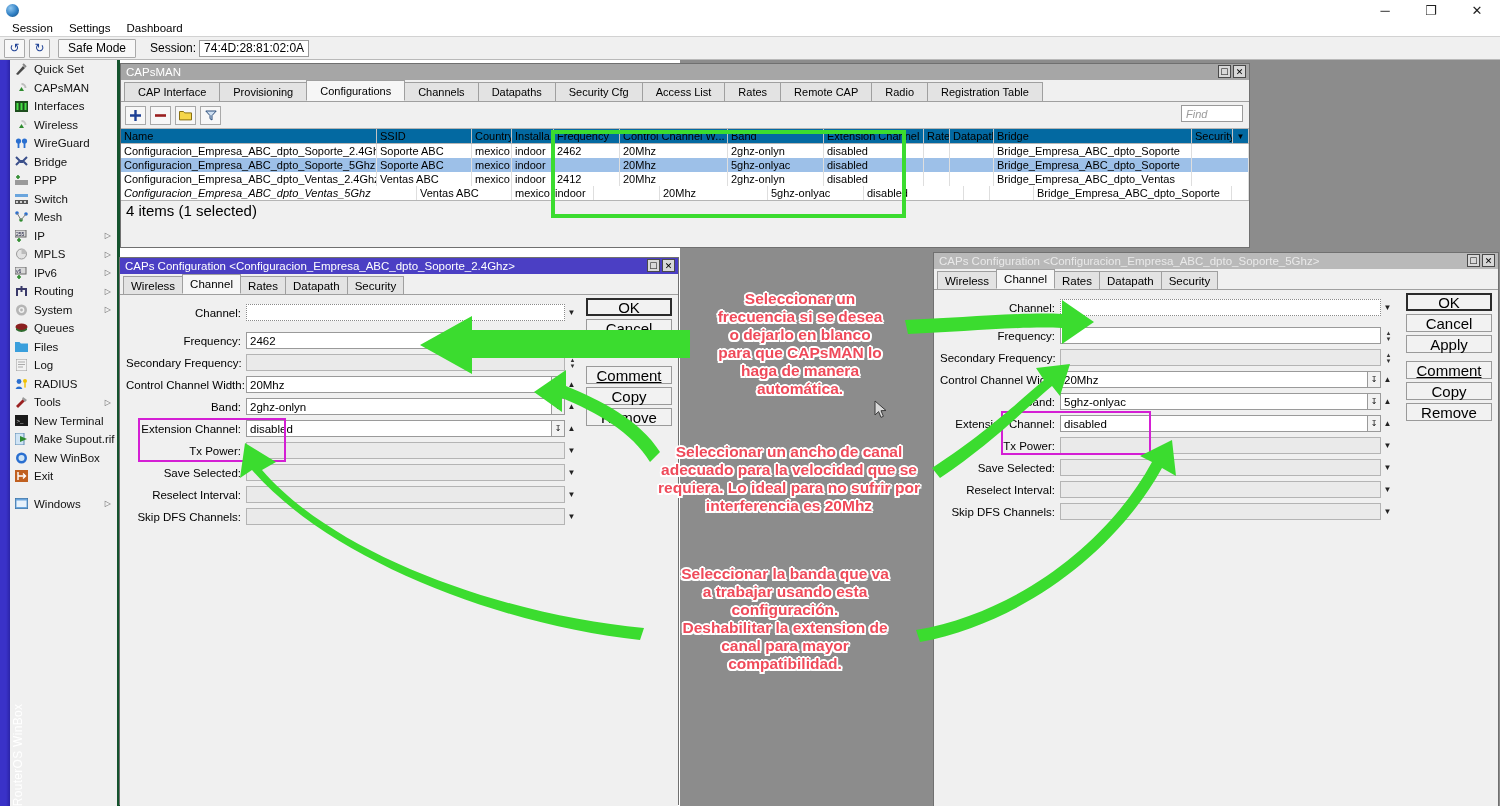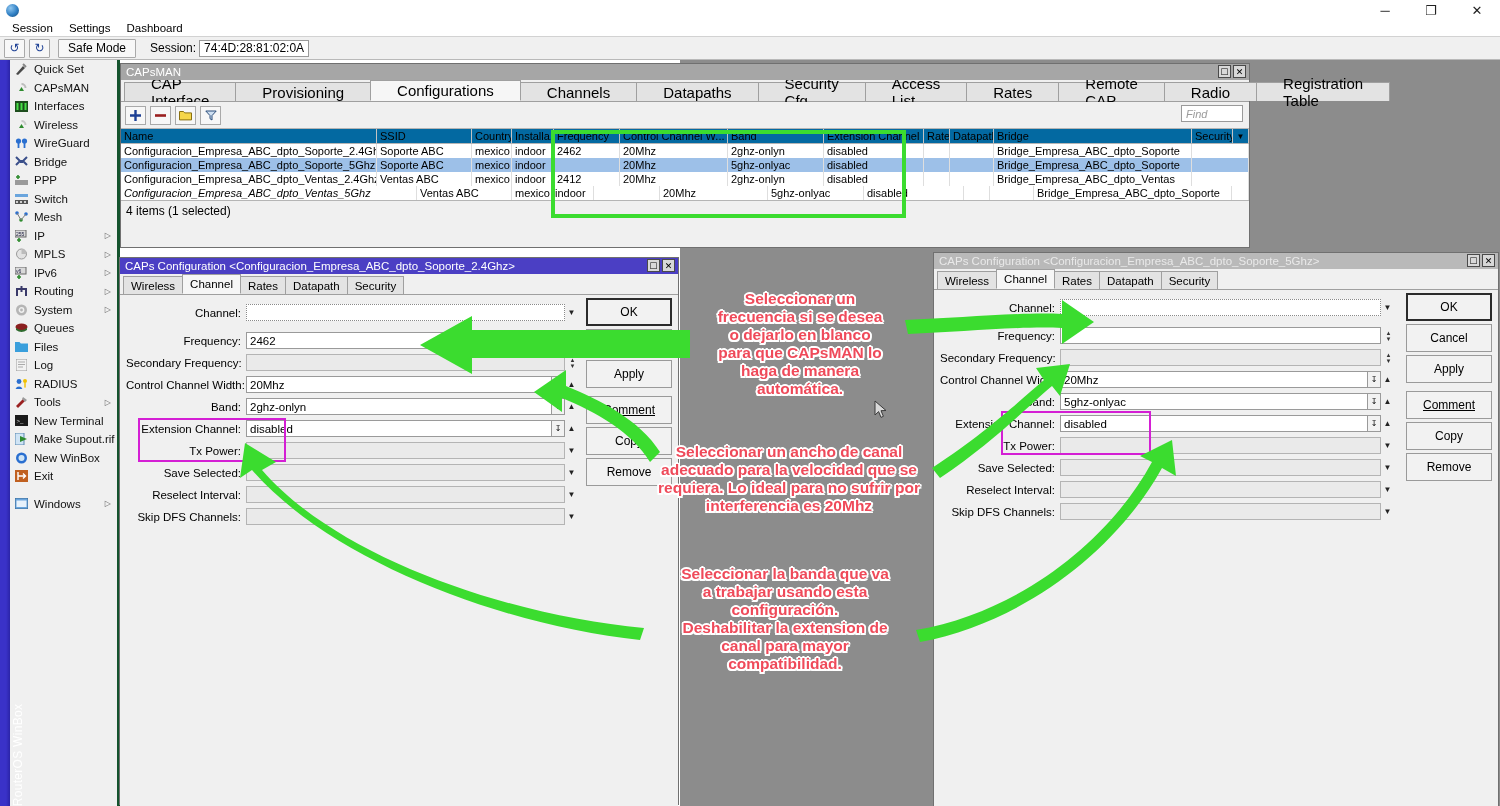--- a/index.html
+++ b/index.html
@@ -112,22 +112,22 @@
   .wbtns{ position:absolute; right:3px; top:1px; display:flex; gap:2px; }
   .wbtn{ width:13px;height:13px; border:1px solid #4a4a4a; background:#d8d8d8;
          font-size:9px; display:flex;align-items:center;justify-content:center;color:#000;}
 
   #capsman{ left:120px; top:63px; width:1130px; height:185px; }
   .tabsrow{
     display:flex; align-items:flex-end; height:22px; padding-left:3px;
     background:#f0f0f0; border-bottom:1px solid #9f9f9f;
   }
   .tab{
-    height:19px; padding:0 26px; display:flex;align-items:center;
-    font-size:15px; border:1px solid #9f9f9f; border-bottom:none;
+    height:19px; padding:0 13px; display:flex;align-items:center;
+    font-size:11px; border:1px solid #9f9f9f; border-bottom:none;
     background:#e3e3e3; margin-right:-1px; color:#000;
   }
   .tab.sel{ background:#f6f6f6; height:21px; position:relative; z-index:3; border-bottom:1px solid #f6f6f6; }
 
   .cm-toolbar{ height:26px; display:flex; align-items:center; background:#f0f0f0; position:relative;}
   .cmbtn{ width:21px;height:19px;border:1px solid #a9a9a9;background:#f7f7f7;
           margin-left:4px; display:flex;align-items:center;justify-content:center; }
   .findbox{
     position:absolute; right:6px; top:3px; width:62px;height:17px;
     border:1px solid #9a9a9a; background:#fff; font-size:11px; color:#9a9a9a;
@@ -136,21 +136,21 @@
 
   
   .grid{ background:#ffffff; border-top:1px solid #b5b5b5; }
   .grow{ display:flex; height:14px; align-items:stretch; font-size:11px; }
   .ghead{ background:#0369a1; border-bottom:1px solid #b5b5b5; height:15px; font-size:11px;}
   .gcell{ padding:0 3px; display:flex; align-items:center; overflow:hidden; white-space:nowrap;
           border-right:1px solid #dedede; }
   .ghead .gcell{ border-right:1px solid #c3c3c3; }
   .grow.sel{ background:#9dc0e8; }
   .statusline{ height:20px; border-top:1px solid #b5b5b5; background:#f0f0f0;
-               display:flex;align-items:center;padding-left:5px;font-size:12px;}
+               display:flex;align-items:center;padding-left:5px;font-size:15px;}
 
   
   .dlg-body{ background:#f0f0f0; position:relative; height:100%; }
   .dlgtabs{ display:flex; align-items:flex-end; height:21px; padding-left:3px;
             border-bottom:1px solid #9f9f9f; background:#f0f0f0;}
   .dlgtab{ height:18px;padding:0 7px; display:flex;align-items:center;font-size:11.5px;
            border:1px solid #9f9f9f;border-bottom:none;background:#e3e3e3;margin-right:-1px;}
   .dlgtab.sel{ background:#f6f6f6;height:20px;border-bottom:1px solid #f6f6f6;position:relative;z-index:3;}
 
   .frow{ display:flex; align-items:center; height:21px; margin-top:1px; }
@@ -162,22 +162,22 @@
   .finput.dotted{ border:1px dotted #8a8a8a; }
   .finput.disabled{ background:#eaeaea; border:1px solid #b4b4b4; }
   .spin{ width:11px; display:flex;flex-direction:column;justify-content:center;align-items:center;
          margin-left:2px; font-size:6px; line-height:6px; color:#333;}
   .caret{ width:13px; text-align:center; font-size:8px; color:#222; }
   .dd{ width:13px; height:17px; border:1px solid #9a9a9a; border-left:none; background:#f2f2f2;
        display:flex;align-items:center;justify-content:center;font-size:8px;}
   .upbtn{ width:13px;text-align:center;font-size:8px;color:#222;}
 
   .btncol{ position:absolute; right:6px; top:24px; width:86px; display:flex; flex-direction:column; gap:3px;}
-  .dbtn{ height:28px; border:1px solid #9a9a9a; background:#f2f2f2;
-         display:flex;align-items:center;justify-content:center;font-size:12px;}
+  .dbtn{ height:18px; border:1px solid #9a9a9a; background:#f2f2f2;
+         display:flex;align-items:center;justify-content:center;font-size:15px;}
   .dbtn.primary{ border:2px solid #2b2b2b; }
   .gapbtn{ margin-top:5px;text-decoration:underline; }
 
   
   .magenta{ position:absolute; border:2px solid #d41fd4; pointer-events:none; }
   
   .greenbox-hl{ position:absolute; border:4px solid #3bdc2f; pointer-events:none; }
 
   
   .note{

